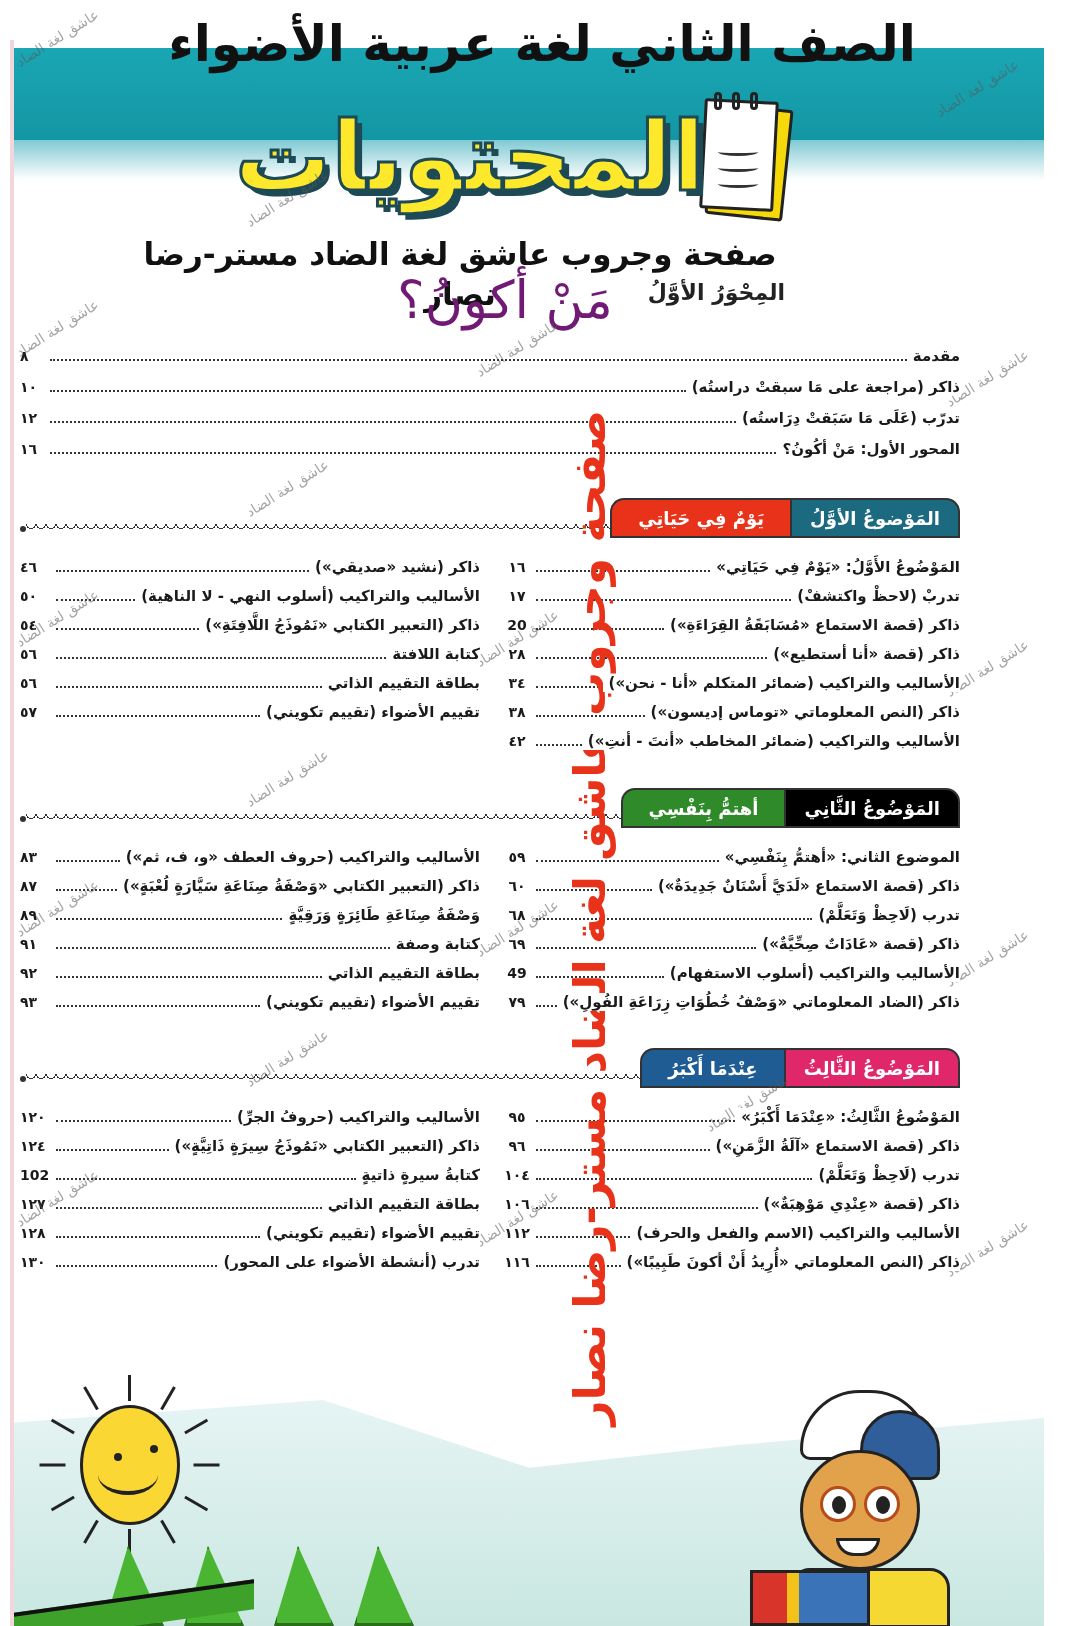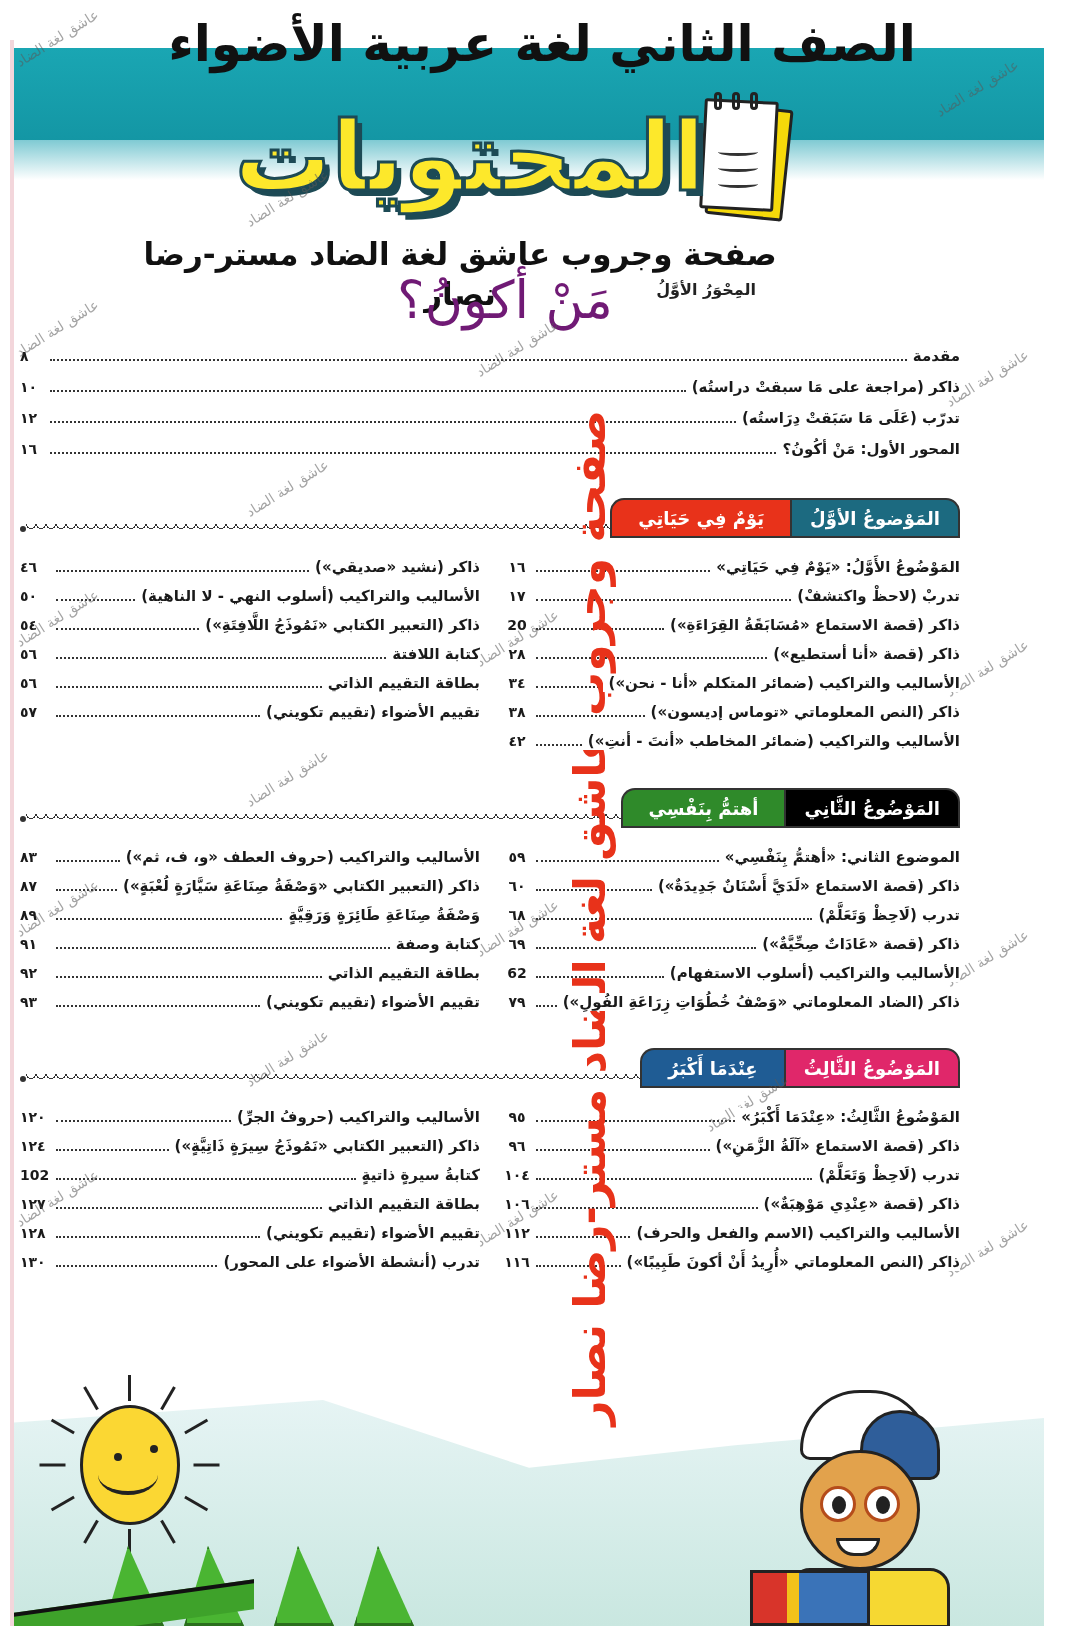--- a/index.html
+++ b/index.html
@@ -26,22 +26,22 @@
   .notepad .pad-back { position: absolute; left: 10px; top: 14px; width: 78px; height: 112px; background: #f5d90a;
     border: 3px solid #222; border-radius: 4px; transform: rotate(6deg); }
   .notepad .pad-front { position: absolute; left: 2px; top: 8px; width: 74px; height: 110px; background: #fff;
     border: 3px solid #222; border-radius: 3px; transform: rotate(3deg); }
   .notepad .ring { position: absolute; top: 0; width: 8px; height: 18px; border: 3px solid #222; border-radius: 6px; background: transparent; }
   .notepad .squiggle { position: absolute; left: 18px; width: 40px; height: 8px; border-bottom: 3px solid #333; border-radius: 50%; }
 
   .subtitle { position: absolute; top: 234px; left: 140px; width: 640px; text-align: center;
     font-weight: bold; font-size: 31px; color: #111; line-height: 40px; }
 
-  .axis-label { position: absolute; top: 280px; left: 616px; width: 140px; text-align: right;
-    font-weight: bold; font-size: 16px; color: #222; }
+  .axis-label { position: absolute; top: 280px; left: 645px; width: 140px; text-align: right;
+    font-weight: bold; font-size: 22px; color: #222; }
   .axis-title { position: absolute; top: 268px; left: 380px; width: 250px; text-align: center;
     font-weight: normal; font-size: 52px; color: #701a75; line-height: 64px; }
 
   
   .toc-intro { position: absolute; top: 340px; left: 20px; width: 940px; }
   .row { position: relative; height: 30px; display: flex; align-items: center; }
   .row .label { font-weight: bold; font-size: 15px; white-space: nowrap; padding-left: 6px; background: #fff; z-index: 1; }
   .row .dots { flex: 1; border-bottom: 2px dotted #333; height: 1px; margin-top: 8px; }
   .row .pg { font-weight: bold; font-size: 14px; width: 24px; text-align: left; padding-right: 4px; }
 
@@ -256,21 +256,21 @@
           <span class="pg">٦٨</span>
         </div>
       <div class="row">
           <span class="label">ذاكر (قصة «عَادَاتٌ صِحِّيَّةٌ»)</span>
           <span class="dots"></span>
           <span class="pg">٦٩</span>
         </div>
       <div class="row">
           <span class="label">الأساليب والتراكيب (أسلوب الاستفهام)</span>
           <span class="dots"></span>
-          <span class="pg">62</span>
+          <span class="pg">49</span>
         </div>
       <div class="row">
           <span class="label">ذاكر (الضاد المعلوماتي «وَصْفُ خُطُوَاتِ زِرَاعَةِ الفُولِ»)</span>
           <span class="dots"></span>
           <span class="pg">٧٩</span>
         </div>
     </div>
     <div class="col col-left">
       <div class="row">
           <span class="label">الأساليب والتراكيب (حروف العطف «و، ف، ثم»)</span>

